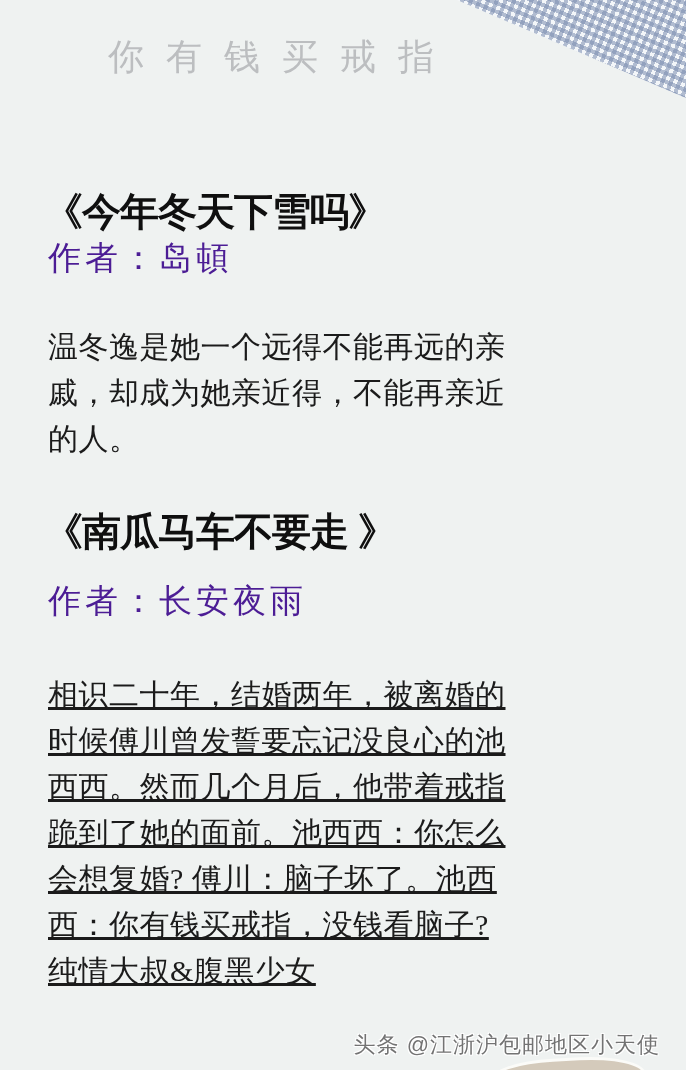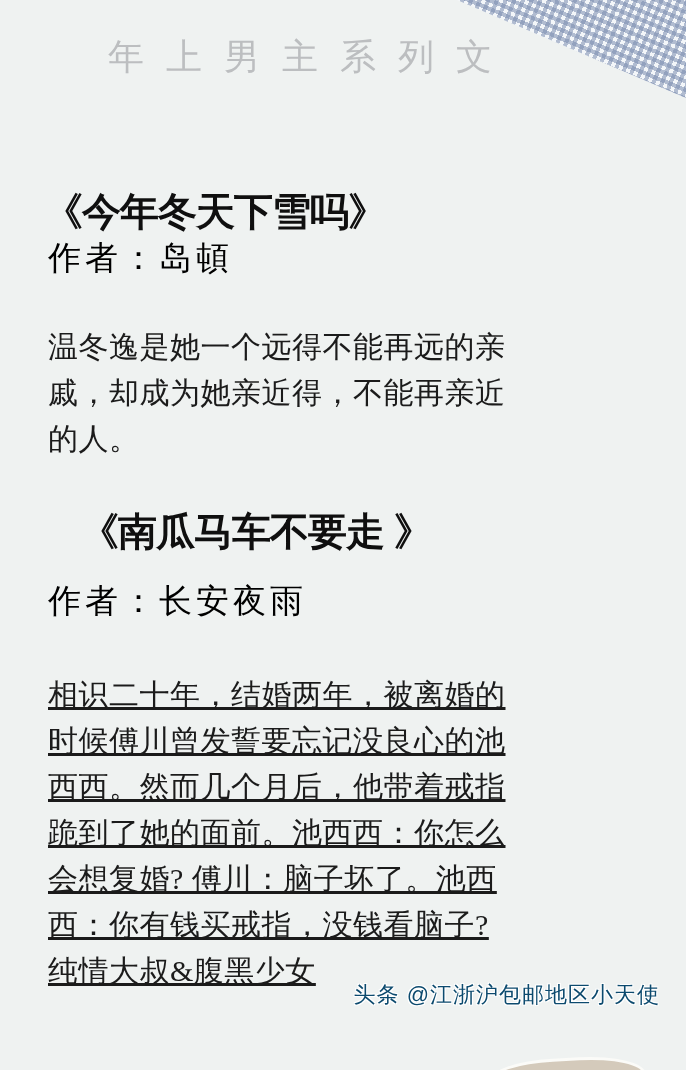--- a/index.html
+++ b/index.html
@@ -42,48 +42,48 @@
   .book-title {
     position: absolute; left: 44px;
     font-family: "Liberation Sans", "DejaVu Sans", sans-serif;
     font-weight: 900;
     font-size: 39px; line-height: 1.0;
     letter-spacing: -1px;
     color: #0f0f0f;
     white-space: nowrap;
   }
   .book-title.t1 { top: 192px; }
-  .book-title.t2 { top: 512px; margin-left: 36px; }
+  .book-title.t2 { top: 512px; }
 
   .book-author {
     position: absolute; left: 48px;
     font-size: 33px; line-height: 1.1;
     letter-spacing: 4px;
-    color: #000000;
+    color: #4c1d95;
     white-space: nowrap;
   }
   .book-author.a1 { top: 240px; }
   .book-author.a2 { top: 583px; }
 
   .book-desc {
     position: absolute; left: 48px; width: 596px;
     font-size: 30px; line-height: 46px;
     letter-spacing: 0.5px;
     color: #1b1b1b;
     white-space: pre-line;
     word-break: break-all;
   }
   .book-desc.d1 { top: 324px; }
   .book-desc.d2 { top: 672px; text-decoration: underline; }
 
   .toutiao-watermark {
-    position: absolute; top: 980px; right: 26px;
+    position: absolute; top: 1030px; right: 26px;
     font-family: "Liberation Sans", "DejaVu Sans", sans-serif;
     font-size: 22px; letter-spacing: 1px;
-    color: #0c4a6e;
+    color: #737373;
     text-shadow:
       -1px -1px 0 #ffffff, 1px -1px 0 #ffffff,
       -1px  1px 0 #ffffff, 1px  1px 0 #ffffff;
     white-space: nowrap;
   }
 
   
   .leaf-decoration {
     position: absolute; left: 488px; top: 1058px;
     width: 152px; height: 34px;
@@ -93,21 +93,21 @@
     transform: rotate(-3deg);
   }
 </style>
 </head>
 <body>
 
 <div class="tape-clip">
   <div class="tape-fill"></div>
 </div>
 
-<div class="series-title">年上男主系列文</div>
+<div class="series-title">你有钱买戒指</div>
 
 <div>
   <div class="book-title t1">《今年冬天下雪吗》</div>
   <div class="book-author a1">作者：岛頓</div>
   <div class="book-desc d1">温冬逸是她一个远得不能再远的亲
 戚，却成为她亲近得，不能再亲近
 的人。</div>
 </div>
 
 <div>

